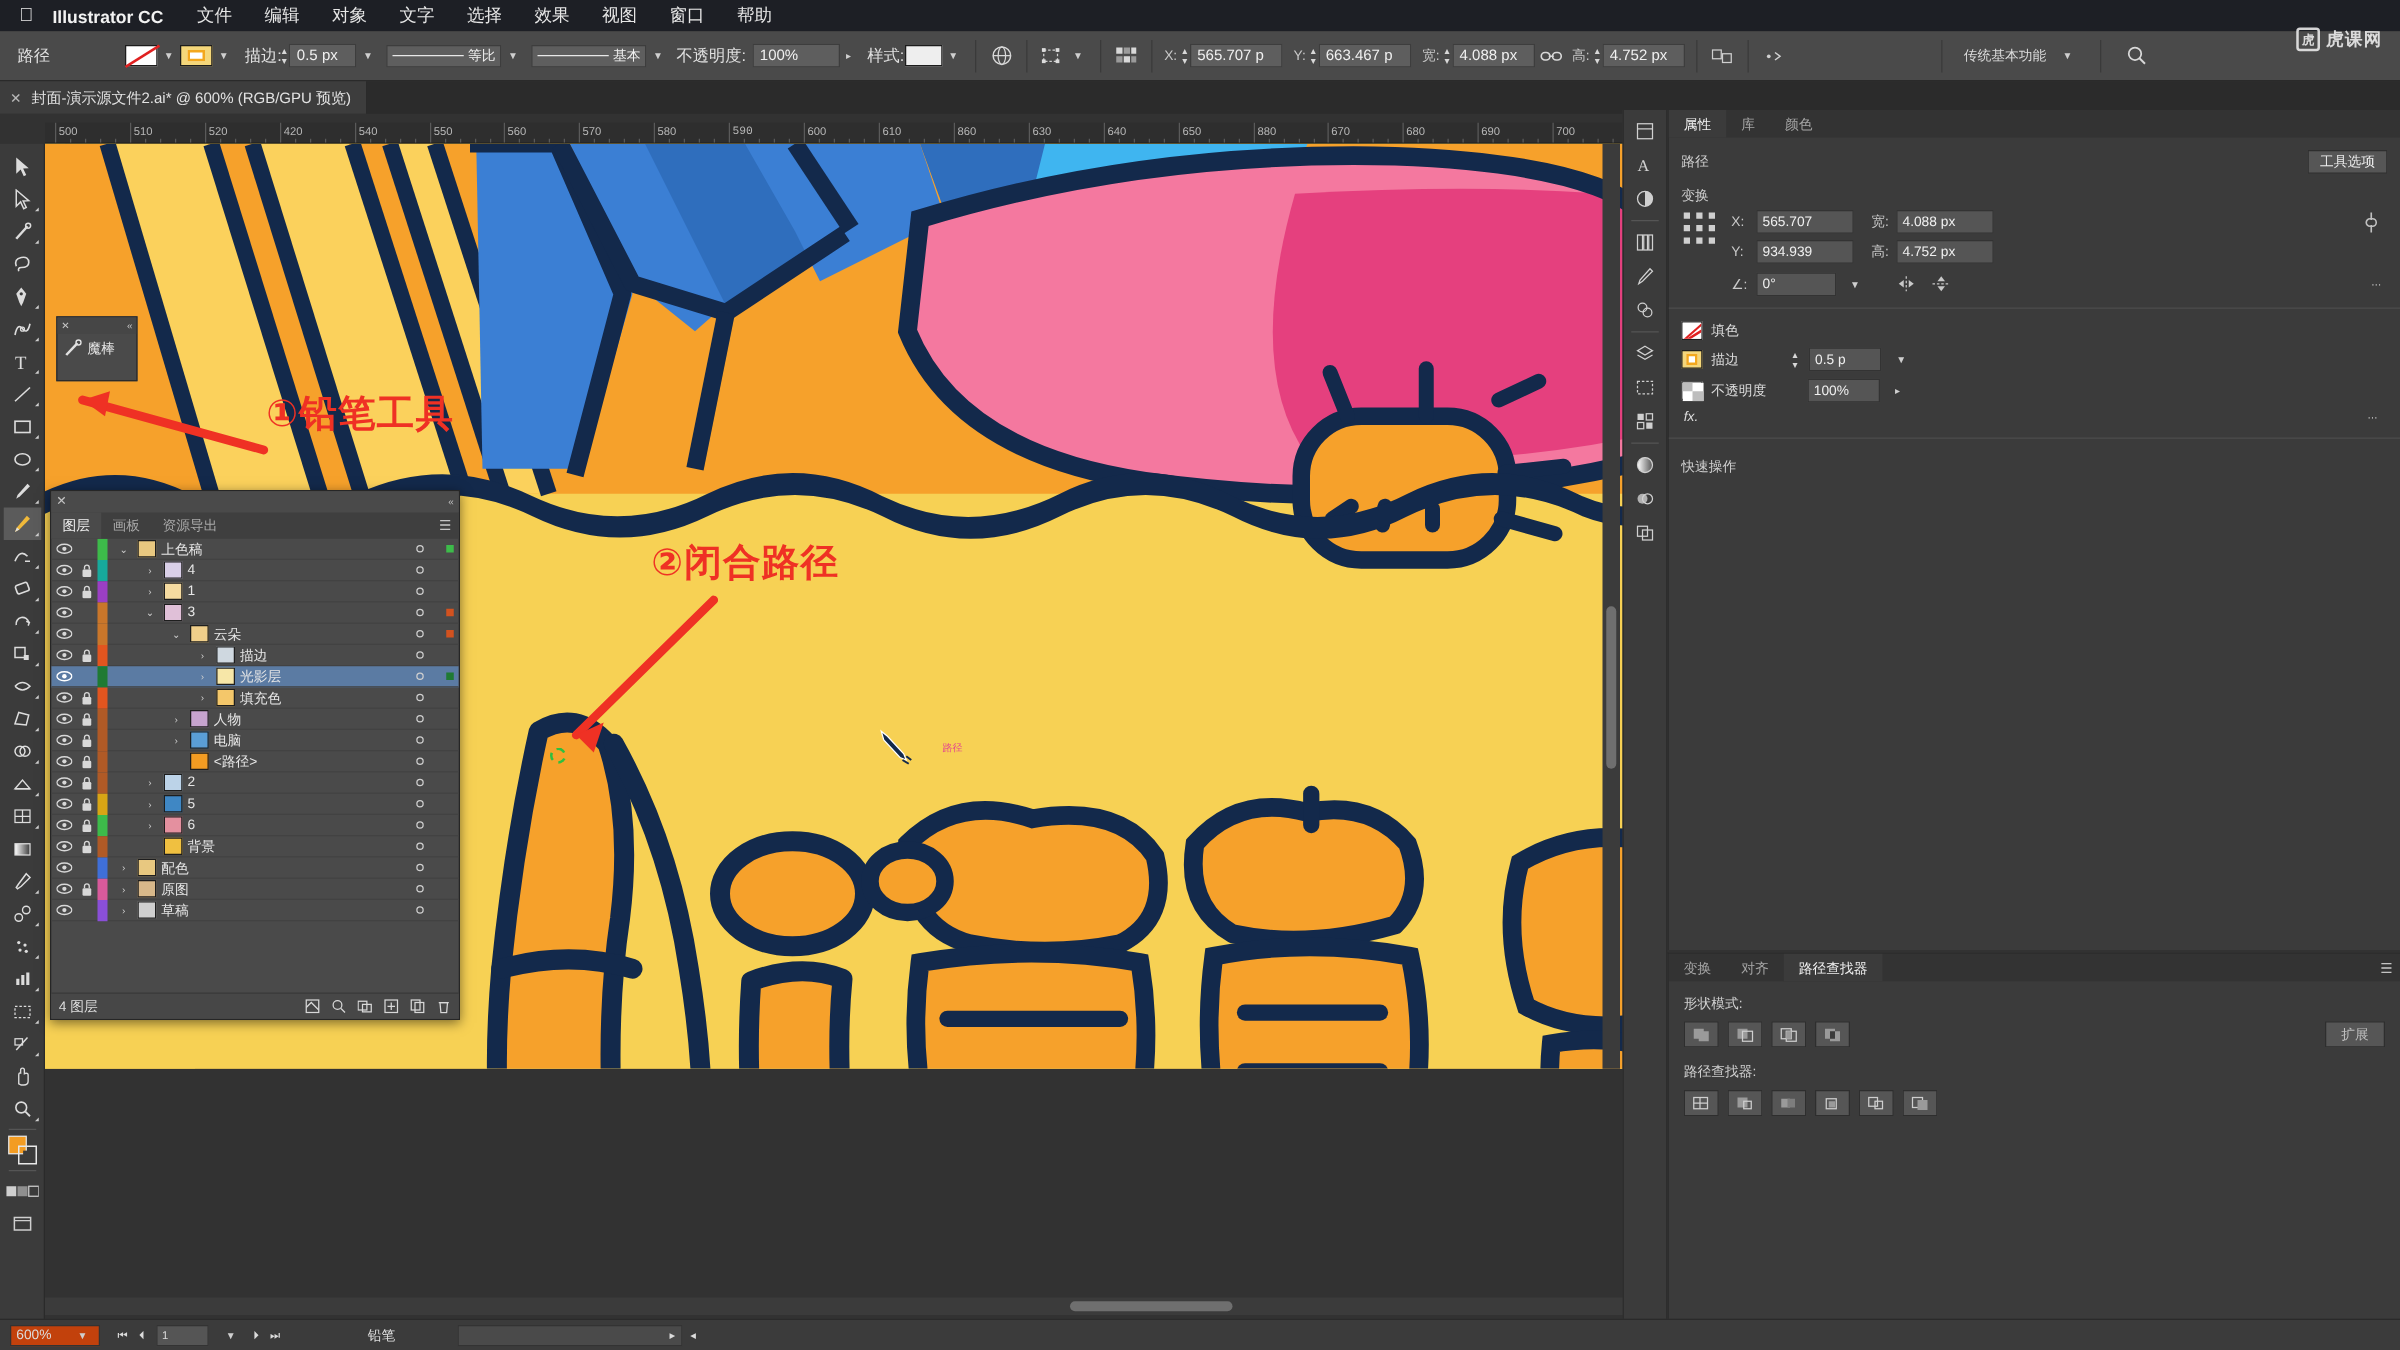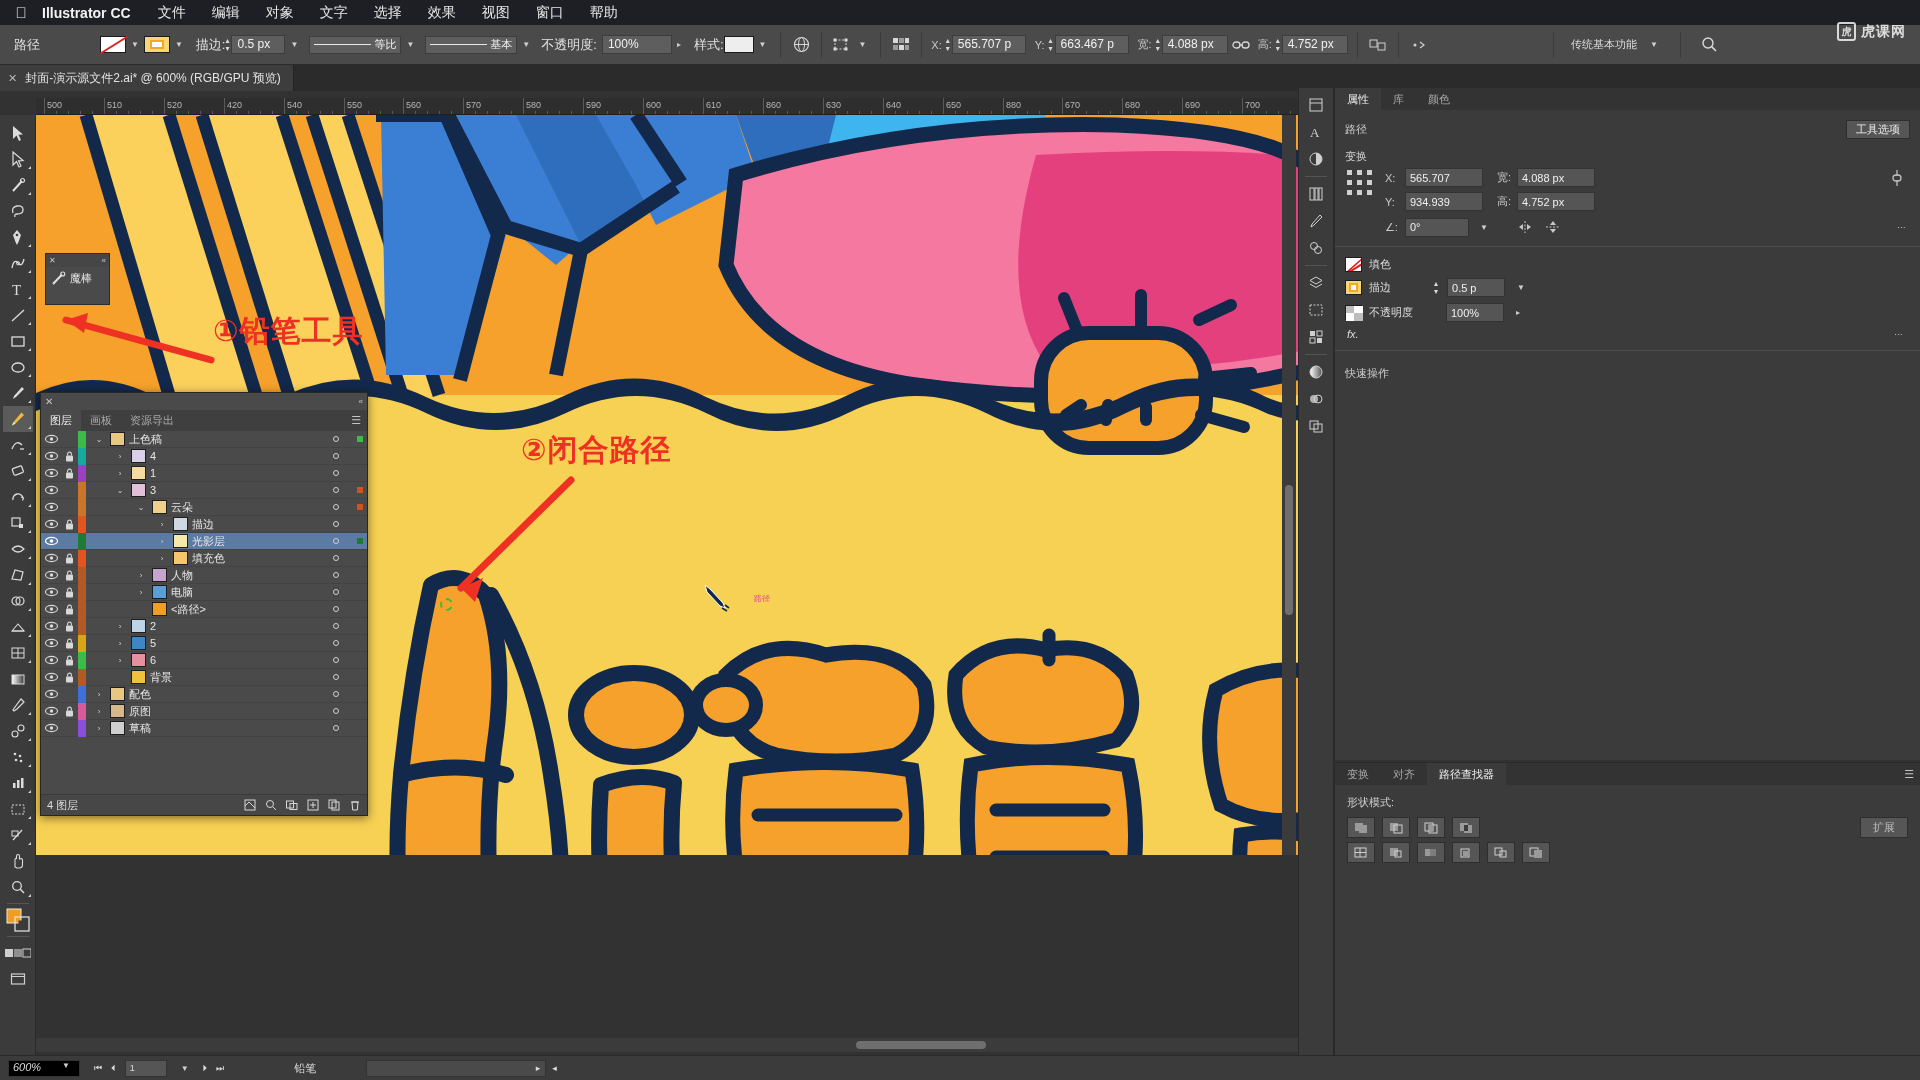--- a/index.html
+++ b/index.html
@@ -203,22 +203,22 @@
   .pf-exp { margin-left:auto; background:#565656; border:1px solid #2e2e2e;
             color:#bdbdbd; font-size:11px; height:21px; padding:0 12px;
             display:flex; align-items:center; }
 
   
   .statusbar {
     position:absolute; left:0; top:1055px; width:1920px; height:25px;
     background:#3b3b3b; border-top:1px solid #2a2a2a;
     display:flex; align-items:center; font-size:11px; color:#dcdcdc;
   }
-  .sb-zoom { width:72px; height:17px; background:#000000; border:1px solid #333;
-             display:flex; align-items:flex-start; padding:0 4px; margin-left:8px;font-style:italic; }
+  .sb-zoom { width:72px; height:17px; background:#c2410c; border:1px solid #333;
+             display:flex; align-items:center; padding:0 4px; margin-left:8px; }
   .sb-nav { display:flex; align-items:center; gap:9px; margin-left:14px; font-size:9px; }
   .sb-page { width:42px; height:17px; background:#555; border:1px solid #333;
              display:flex; align-items:center; padding:0 4px; }
   .sb-tool { margin-left:70px; }
   .sb-crumb { width:180px; height:17px; background:#4a4a4a; border:1px solid #333;
               margin-left:50px; display:flex; align-items:center; padding:0 5px;
               justify-content:space-between; }
 
   
   .hscroll { position:absolute; left:36px; top:1038px; width:1262px; height:14px; background:#3b3b3b; }
@@ -656,21 +656,21 @@
       <div class="rtick minor" style="left: 451px;"></div>
       <div class="rtick minor" style="left: 463px;"></div>
       <div class="rtick minor" style="left: 475px;"></div>
       <div class="rtick" style="left: 487px;"></div>
       <div class="rlbl" style="left: 487px;">580</div>
       <div class="rtick minor" style="left: 499px;"></div>
       <div class="rtick minor" style="left: 511px;"></div>
       <div class="rtick minor" style="left: 523px;"></div>
       <div class="rtick minor" style="left: 535px;"></div>
       <div class="rtick" style="left: 547px;"></div>
-      <div class="rlbl" style="left: 547px;">590</div>
+      <div class="rlbl" style="left: 547px; font-family: Liberation Mono, monospace;">590</div>
       <div class="rtick minor" style="left: 559px;"></div>
       <div class="rtick minor" style="left: 571px;"></div>
       <div class="rtick minor" style="left: 583px;"></div>
       <div class="rtick minor" style="left: 595px;"></div>
       <div class="rtick" style="left: 607px;"></div>
       <div class="rlbl" style="left: 607px;">600</div>
       <div class="rtick minor" style="left: 619px;"></div>
       <div class="rtick minor" style="left: 631px;"></div>
       <div class="rtick minor" style="left: 643px;"></div>
       <div class="rtick minor" style="left: 655px;"></div>
@@ -1571,20 +1571,21 @@
       <span class="pf-btn">
         <svg width="16" height="14" viewBox="0 0 16 14">
             <rect x="2" y="2" width="8" height="8" fill="#9a9a9a"></rect>
             <rect x="6" y="4" width="8" height="8" fill="#9a9a9a"></rect>
             <rect x="6" y="4" width="4" height="6" fill="#3b3b3b"></rect>
           </svg>
       </span>
       <span class="pf-exp">扩展</span>
     </div>
 
+    <div class="pf-sub">路径查找器:</div>
     <div class="pf-row">
       <span class="pf-btn">
         <svg width="16" height="14" viewBox="0 0 16 14">
             <rect x="2" y="2" width="11" height="9" fill="none" stroke="#cfcfcf"></rect>
             <line x1="7" y1="2" x2="7" y2="11" stroke="#cfcfcf"></line>
             <line x1="2" y1="6.5" x2="13" y2="6.5" stroke="#cfcfcf"></line>
           </svg>
       </span>
       <span class="pf-btn">
         <svg width="16" height="14" viewBox="0 0 16 14">

